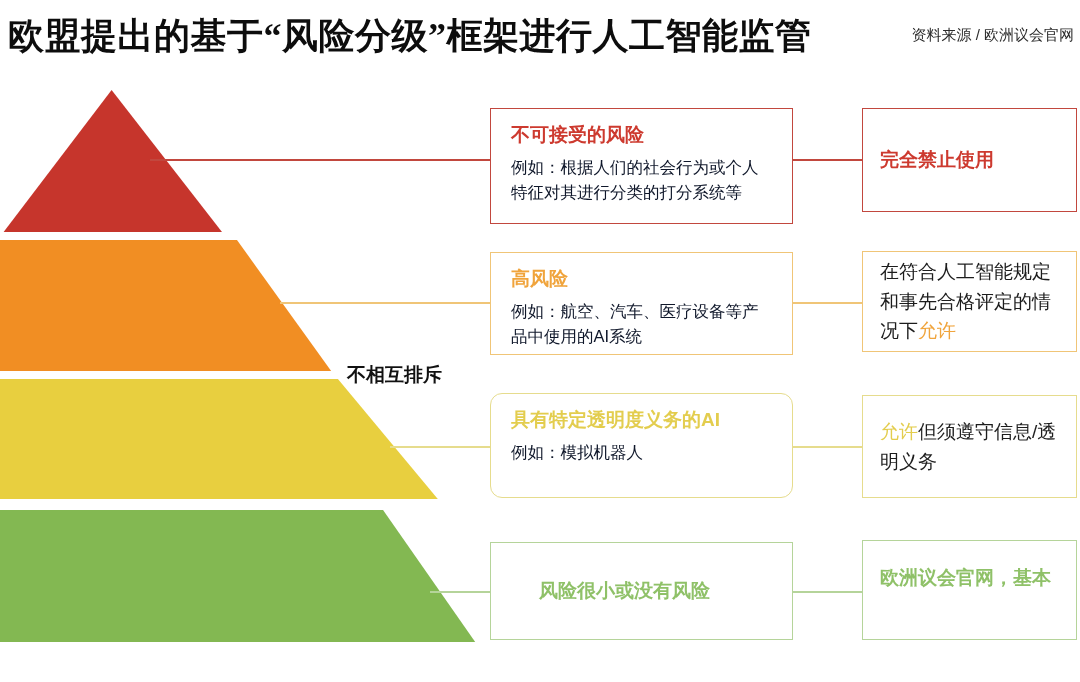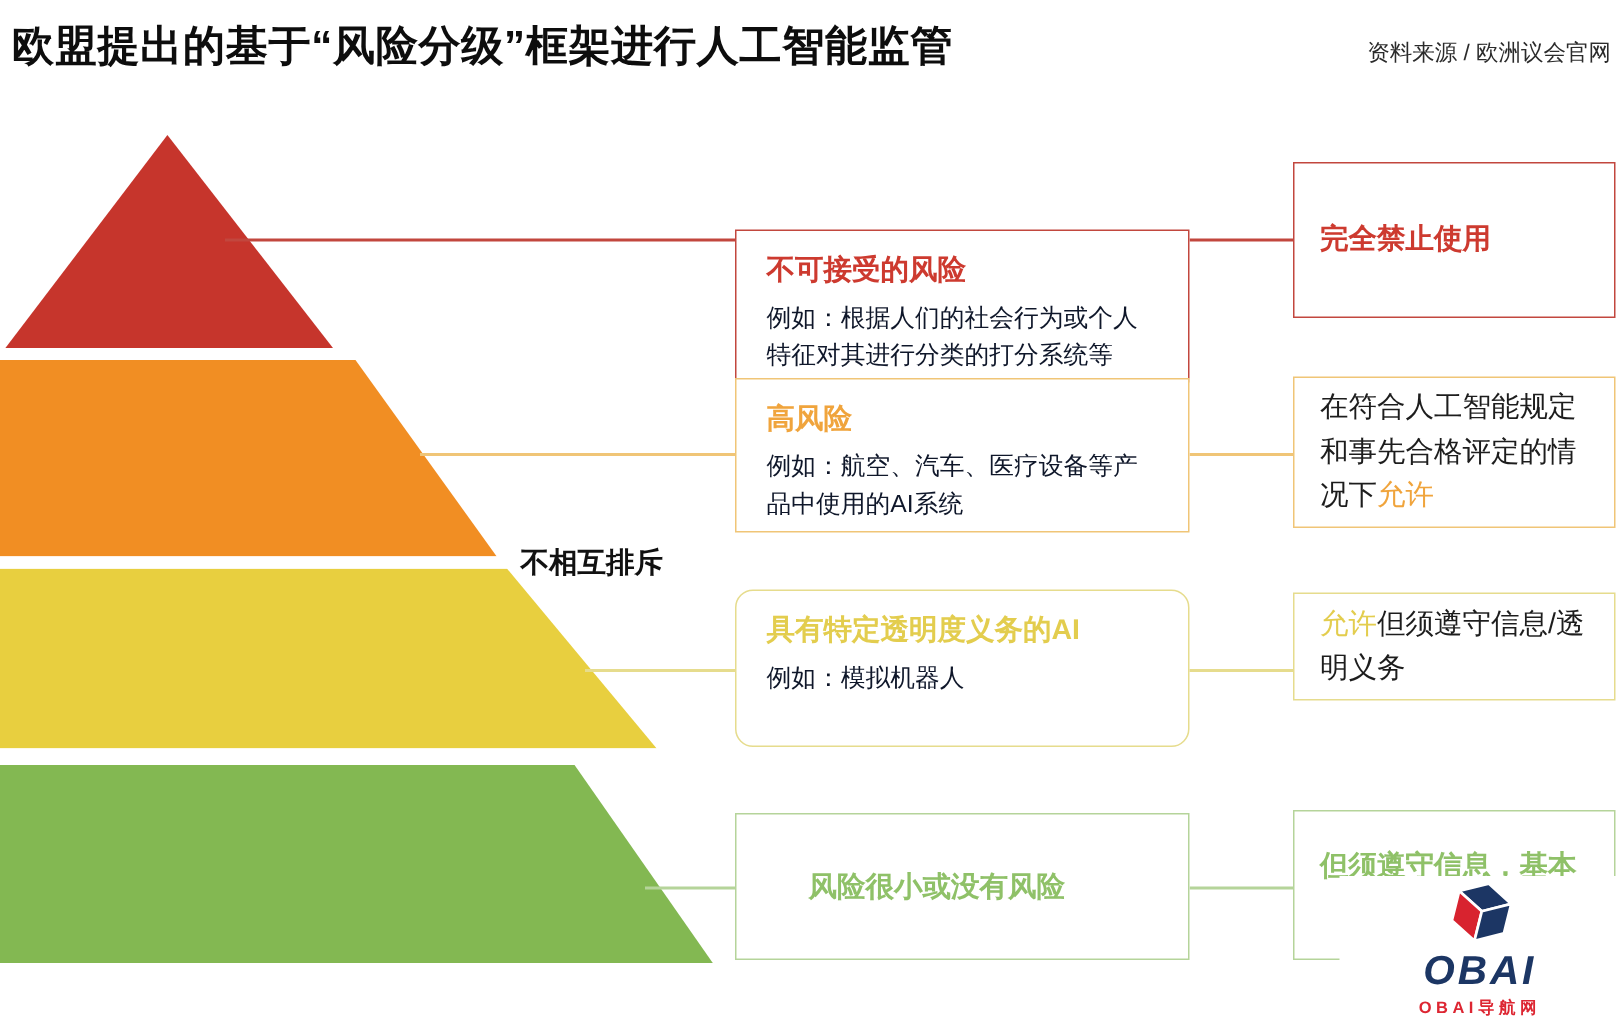--- a/index.html
+++ b/index.html
@@ -1,21 +1,21 @@
 <!DOCTYPE html>
 <html><head>
 <meta charset="utf-8">
 <style>
   html,body{margin:0;padding:0;background:#ffffff;}
   .stage{
     position:relative;width:1080px;height:682px;overflow:hidden;background:#ffffff;
     font-family:"Liberation Sans","DejaVu Sans",sans-serif;color:#1d1d1d;
   }
   
-  .title{position:absolute;left:8px;top:12px;font-size:28px;font-weight:900;color:#0d0d0d;letter-spacing:0.5px;white-space:nowrap;}
+  .title{position:absolute;left:8px;top:12px;font-size:36px;font-weight:900;color:#0d0d0d;letter-spacing:0.5px;white-space:nowrap;font-family:Liberation Serif, serif;}
   .source{position:absolute;right:6px;top:26px;font-size:15px;color:#2b2b2b;margin-left:20px;}
   
   .band{position:absolute;left:0;z-index:1;}
   .band-0{top:90px;width:240px;height:142px;clip-path:polygon(46.5% 0,1.5% 100%,92.5% 100%);}
   .band-1{top:240px;width:340px;height:131px;clip-path:polygon(0 0,69.7% 0,97.4% 100%,0 100%);}
   .band-2{top:379px;width:440px;height:120px;clip-path:polygon(0 0,76.8% 0,99.5% 100%,0 100%);}
   .band-3{top:510px;width:480px;height:132px;clip-path:polygon(0 0,79.8% 0,99% 100%,0 100%);}
   .note{position:absolute;left:347px;top:362px;font-size:19px;font-weight:700;color:#111;z-index:2;}
   
   .line{position:absolute;height:1.5px;z-index:1;}
@@ -23,33 +23,33 @@
   .l0b{top:159px;left:793px;width:69px;}
   .l1a{top:302px;left:280px;width:210px;}
   .l1b{top:302px;left:793px;width:69px;}
   .l2a{top:446px;left:390px;width:100px;}
   .l2b{top:446px;left:793px;width:69px;}
   .l3a{top:591px;left:430px;width:60px;}
   .l3b{top:591px;left:793px;width:69px;}
   
   .dbox{position:absolute;left:490px;width:303px;border:1.5px solid;background:#fff;box-sizing:border-box;
         padding:13px 20px;z-index:2;}
-  .dbox-0{top:108px;height:102px;margin-top:45px;}
+  .dbox-0{top:108px;height:116px;}
   .dbox-1{top:252px;height:103px;}
   .dbox-2{top:393px;height:105px;}
   .dbox-3{top:542px;height:98px;display:flex;align-items:center;}
   .dtitle{font-size:19px;font-weight:700;margin-bottom:7px;}
   .dbox-3 .dtitle{margin-bottom:0;}
   .dbody{font-size:16.5px;line-height:1.5;color:#0f172a;}
   
   .rbox{position:absolute;left:862px;width:215px;border:1.5px solid;background:#fff;box-sizing:border-box;
         display:flex;align-items:center;padding:0 17px;z-index:2;}
   .rbox-0{top:108px;height:104px;}
   .rbox-1{top:251px;height:101px;}
-  .rbox-2{top:395px;height:72px;}
+  .rbox-2{top:395px;height:103px;}
   .rbox-3{top:540px;height:100px;align-items:flex-start;padding-top:22px;}
   .rtext{font-size:19px;line-height:1.55;color:#1d1d1d;}
   .rbox-0 .hl,.rbox-3 .hl{font-weight:700;}
   .rbox-0 .rtext{font-weight:700;}
   
   .logo{position:absolute;left:893px;top:584px;width:187px;height:98px;background:#fff;z-index:3;
         display:flex;flex-direction:column;align-items:center;justify-content:flex-start;}
   .logo svg{display:block;margin-top:2px;}
   .logo-word{font-size:27px;font-weight:900;font-style:italic;color:#1c3664;letter-spacing:2px;line-height:1;margin-top:-2px;}
   .logo-sub{font-size:11px;font-weight:700;color:#dd2632;letter-spacing:3px;margin-top:3px;}
@@ -96,28 +96,17 @@
   <div class="rbox rbox-0" style="border-color: rgb(194, 71, 62);">
     <div class="rtext"><span></span><span class="hl" style="color: rgb(205, 58, 47);">完全禁止使用</span><span></span></div>
   </div>
   <div class="rbox rbox-1" style="border-color: rgb(240, 197, 119);">
     <div class="rtext"><span>在符合人工智能规定和事先合格评定的情况下</span><span class="hl" style="color: rgb(240, 164, 60);">允许</span><span></span></div>
   </div>
   <div class="rbox rbox-2" style="border-color: rgb(230, 220, 141);">
     <div class="rtext"><span></span><span class="hl" style="color: rgb(227, 205, 78);">允许</span><span>但须遵守信息/透明义务</span></div>
   </div>
   <div class="rbox rbox-3" style="border-color: rgb(181, 212, 154);">
-    <div class="rtext"><span></span><span class="hl" style="color: rgb(143, 193, 104);">但须遵守信息，基本</span><span></span></div>
+    <div class="rtext"><span></span><span class="hl" style="color: rgb(143, 193, 104);">欧洲议会官网，基本</span><span></span></div>
   </div>
 
-  <div class="logo">
-    <svg width="62" height="50" viewBox="0 0 100 84">
-      <g transform="rotate(14 50 42)">
-        <polygon points="50,4 80,20 50,36 20,20" fill="#1c3664" stroke="#ffffff" stroke-width="3"></polygon>
-        <polygon points="20,20 50,36 50,70 20,54" fill="#d8232f" stroke="#ffffff" stroke-width="3"></polygon>
-        <polygon points="80,20 80,54 50,70 50,36" fill="#1c3664" stroke="#ffffff" stroke-width="3"></polygon>
-      </g>
-    </svg>
-    <div class="logo-word">OBAI</div>
-    <div class="logo-sub">OBAI导航网</div>
-  </div>
 
 </div>
 
 </body></html>

